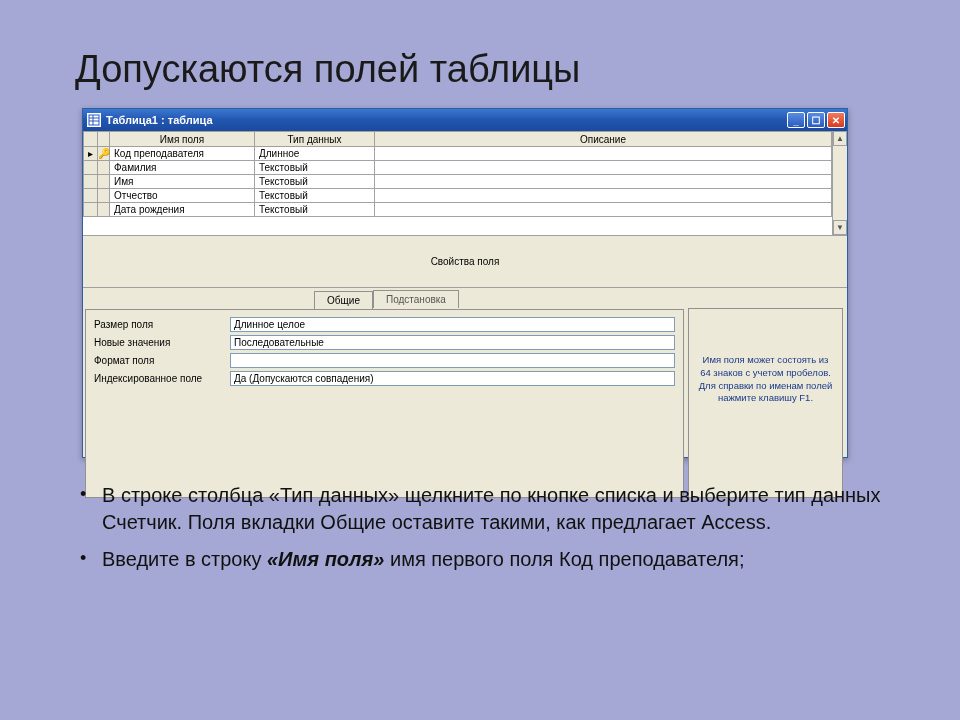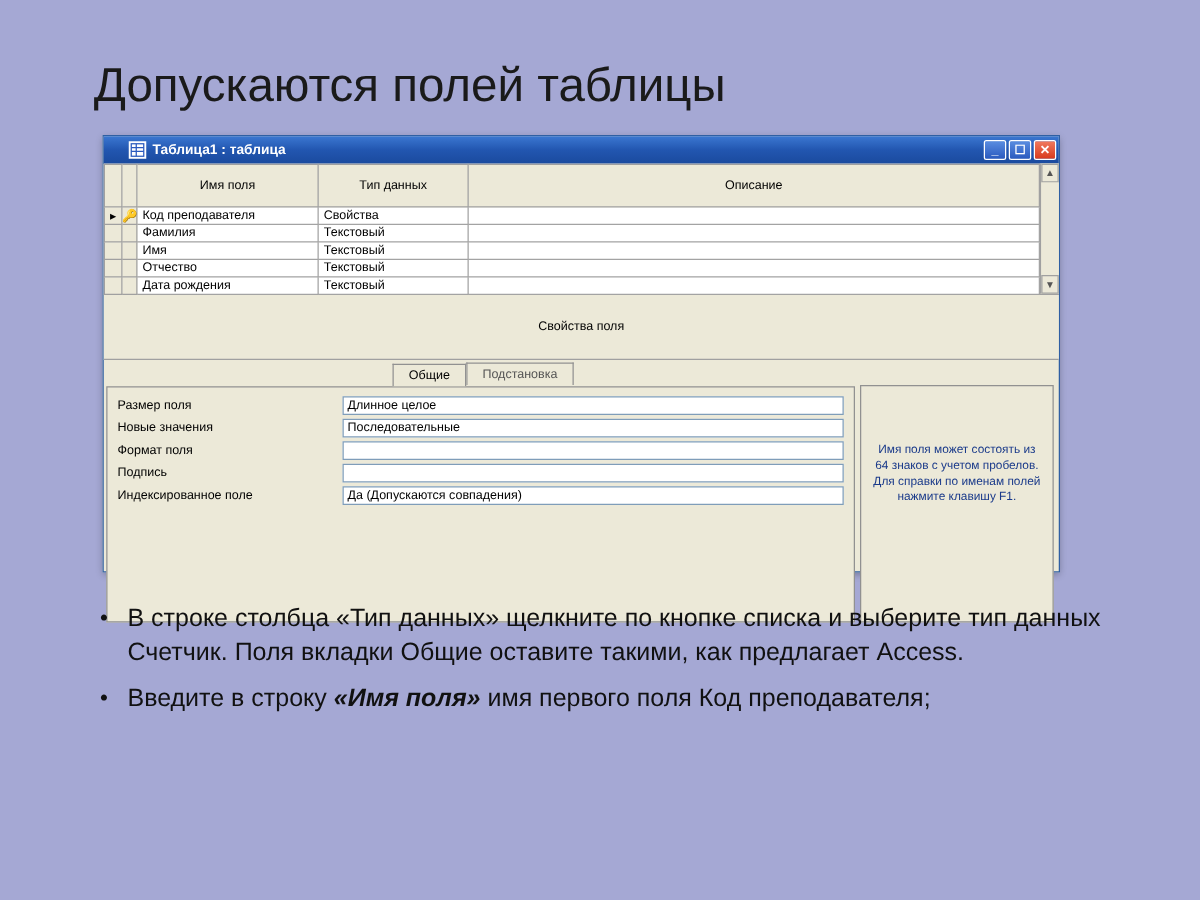--- a/index.html
+++ b/index.html
@@ -27,21 +27,21 @@
     box-shadow: 0 2px 6px rgba(0,0,0,0.3);
   }
   .title-bar {
     height: 22px;
     background: linear-gradient(to bottom, #3b77d1 0%, #2256b0 50%, #1a4a9e 100%);
     display: flex;
     align-items: center;
     color: #fff;
     font-size: 11px;
     font-weight: bold;
-    padding: 0 2px 0 20px;
+    padding: 0 2px 0 4px;
   }
   .title-bar-icon {
     width: 14px;
     height: 14px;
     background: #fff;
     margin-right: 5px;
     display: flex;
     align-items: center;
     justify-content: center;
   }
@@ -69,21 +69,21 @@
   }
   table.fields {
     width: 100%;
     border-collapse: collapse;
     font-size: 10px;
     table-layout: fixed;
   }
   table.fields th {
     background: #ece9d8;
     border: 1px solid #a0a0a0;
-    padding: 11px 4px;
+    padding: 1px 4px;
     font-weight: normal;
     text-align: center;
     height: 15px;
   }
   table.fields td {
     border: 1px solid #a3a3a3;
     padding: 1px 4px;
     height: 14px;
     background: #fff;
   }
@@ -162,21 +162,21 @@
     bottom: 2px;
     padding: 6px 8px;
     font-size: 10px;
   }
   .prop-row {
     display: flex;
     height: 16px;
     align-items: center;
     margin-bottom: 2px;
   }
-  .prop-label { width: 180px; }
+  .prop-label { width: 136px; }
   .prop-val {
     flex: 1;
     background: #fff;
     border: 1px solid #7f9db9;
     height: 15px;
     padding: 0 3px;
     line-height: 13px;
   }
   .props-right {
     width: 155px;
@@ -252,21 +252,21 @@
         <th class="key-cell"></th>
         <th>Имя поля</th>
         <th>Тип данных</th>
         <th>Описание</th>
         <th class="row-sel head"></th>
       </tr>
       <tr>
         <td class="row-sel">▸</td>
         <td class="key-cell">🔑</td>
         <td>Код преподавателя</td>
-        <td>Свойства</td>
+        <td>Длинное</td>
         <td></td>
         <td class="row-sel"></td>
       </tr>
       <tr>
         <td class="row-sel"></td>
         <td class="key-cell"></td>
         <td>Фамилия</td>
         <td>Текстовый</td>
         <td></td>
         <td class="row-sel"></td>
@@ -319,24 +319,20 @@
         </div>
         <div class="prop-row">
           <div class="prop-label">Новые значения</div>
           <div class="prop-val">Последовательные</div>
         </div>
         <div class="prop-row">
           <div class="prop-label">Формат поля</div>
           <div class="prop-val"></div>
         </div>
         <div class="prop-row">
-          <div class="prop-label">Подпись</div>
-          <div class="prop-val"></div>
-        </div>
-        <div class="prop-row">
           <div class="prop-label">Индексированное поле</div>
           <div class="prop-val">Да (Допускаются совпадения)</div>
         </div>
       </div>
     </div>
     <div class="props-right">Имя поля может состоять из 64 знаков с учетом пробелов. Для справки по именам полей нажмите клавишу F1.</div>
   </div>
 </div>
 
 <ul class="bullets">

